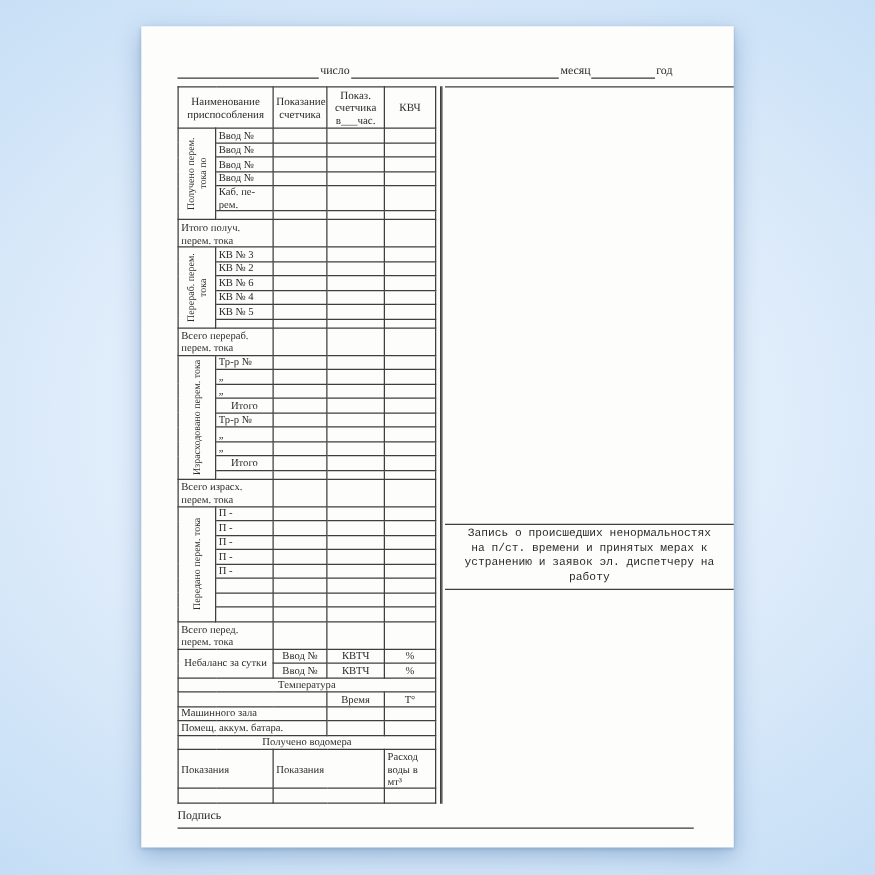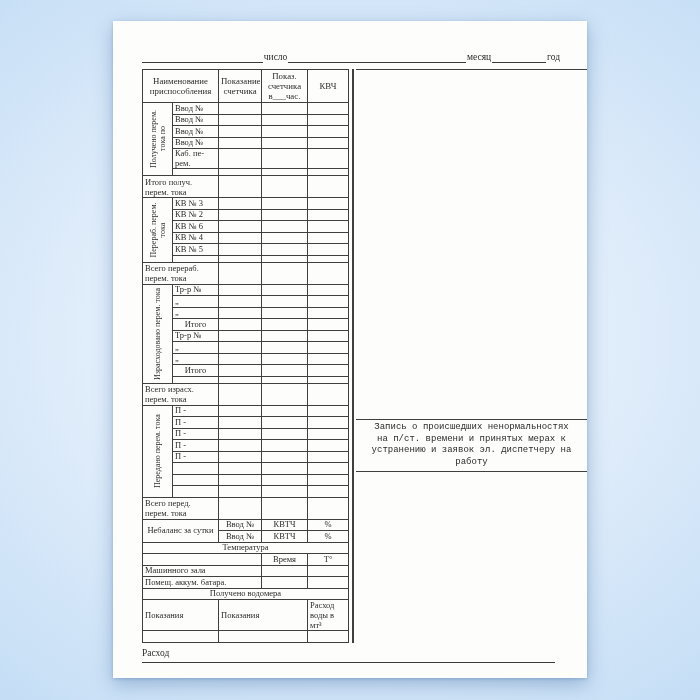--- a/index.html
+++ b/index.html
@@ -14,21 +14,21 @@
     position: absolute;
     left: 113px; top: 21px;
     width: 474px; height: 657px;
     background: #fdfdfc;
     box-shadow: 0 6px 18px rgba(80,120,170,0.45), 0 1px 3px rgba(80,120,170,0.35);
     padding: 28px 0 0 29px;
   }
   
   .topline {
     display: flex; align-items: flex-end;
-    margin-right: 26px; height: 14px;
+    margin-right: 48px; height: 14px;
     font-size: 9.5px; line-height: 11px;
   }
   .topline .seg { border-bottom: 1px solid #3a3a3a; height: 12px; }
   .seg-1 { flex: 121 0 0; }
   .seg-2 { flex: 178 0 0; }
   .seg-3 { flex: 54 0 0; }
   .topline .lbl { padding: 0 1px; white-space: nowrap; }
 
   .main { display: flex; align-items: stretch; margin-top: 6px; }
 
@@ -402,15 +402,15 @@
     </table>
 
     <div class="divider"></div>
 
     <div class="right-col">
       <div class="abnormal-block">Запись о происшедших ненормальностях на п/ст. времени и принятых мерах к устранению и заявок эл. диспетчеру на работу</div>
     </div>
 
   </div>
 
-  <div class="signature">Расход</div>
+  <div class="signature">Подпись</div>
 
 </div>
 
 </body></html>

